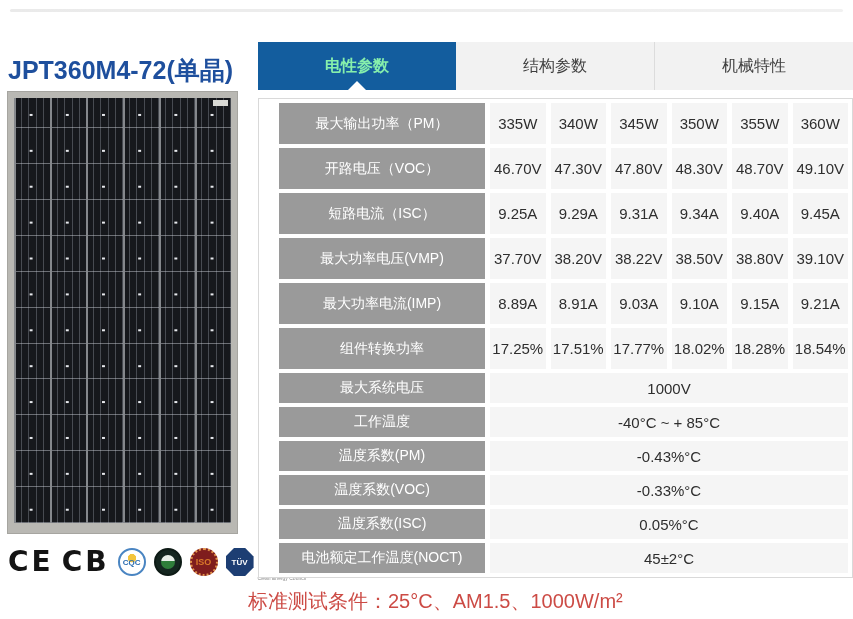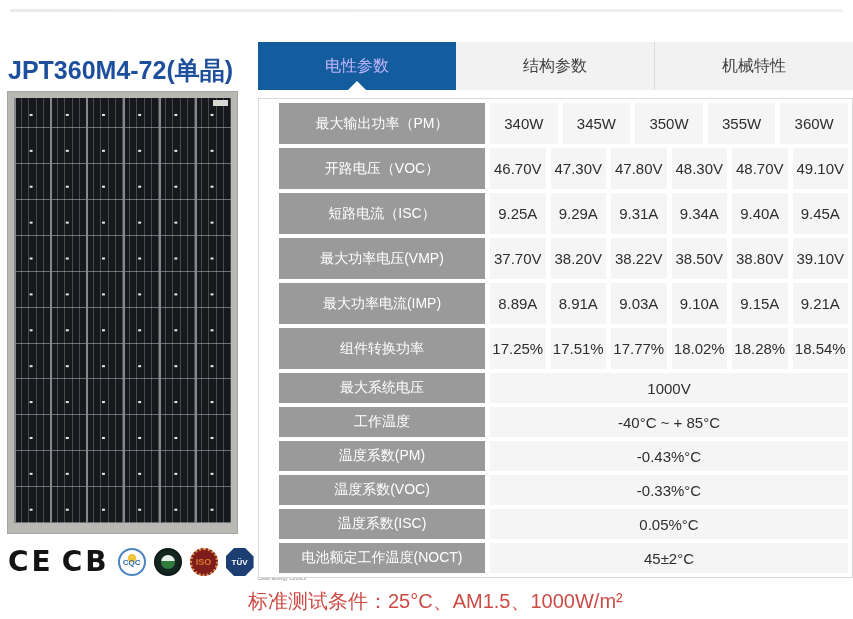--- a/index.html
+++ b/index.html
@@ -50,21 +50,21 @@
     background:#fff; }
   .cec-caption { position:absolute; left:-4px; right:-6px; bottom:-2px; font-size:5px;
     color:#8a8a8a; text-align:center; white-space:nowrap; }
 
   
   .tabs { position:absolute; left:258px; top:42px; width:595px; height:48px;
     display:flex; }
   .tab { flex:1; display:flex; align-items:center; justify-content:center;
     background:#f2f2f2; color:#3f3f3f; font-size:16px; position:relative; cursor:pointer; }
   .tab:last-child { border-left:1px solid #dcdcdc; }
-  .tab.active { background:#135d9e; color:#c4b5fd; font-weight:normal; border:none; }
+  .tab.active { background:#135d9e; color:#86efac; font-weight:bold; border:none; }
   .tab.active::after { content:""; position:absolute; bottom:0; left:50%;
     transform:translateX(-50%); width:0; height:0;
     border-left:9px solid transparent; border-right:9px solid transparent;
     border-bottom:9px solid #ffffff; }
 
   
   .spec-table { position:absolute; left:258px; top:98px; width:595px;
     border:1px solid #d9d9d9; background:#fff; padding:4px 4px 0 20px; }
   .spec-row { display:flex; margin-bottom:4px; }
   .spec-row.tall .cell { height:41px; }
@@ -109,20 +109,21 @@
 
   <div class="tabs">
     <div class="tab active">电性参数</div>
     <div class="tab">结构参数</div>
     <div class="tab">机械特性</div>
   </div>
 
   <div class="spec-table">
       <div class="spec-row tall">
         <div class="cell label-cell">最大输出功率（PM）</div>
+        <div class="cell value-cell">335W</div>
         <div class="cell value-cell">340W</div>
         <div class="cell value-cell">345W</div>
         <div class="cell value-cell">350W</div>
         <div class="cell value-cell">355W</div>
         <div class="cell value-cell">360W</div>
       </div>
       <div class="spec-row tall">
         <div class="cell label-cell">开路电压（VOC）</div>
         <div class="cell value-cell">46.70V</div>
         <div class="cell value-cell">47.30V</div>

